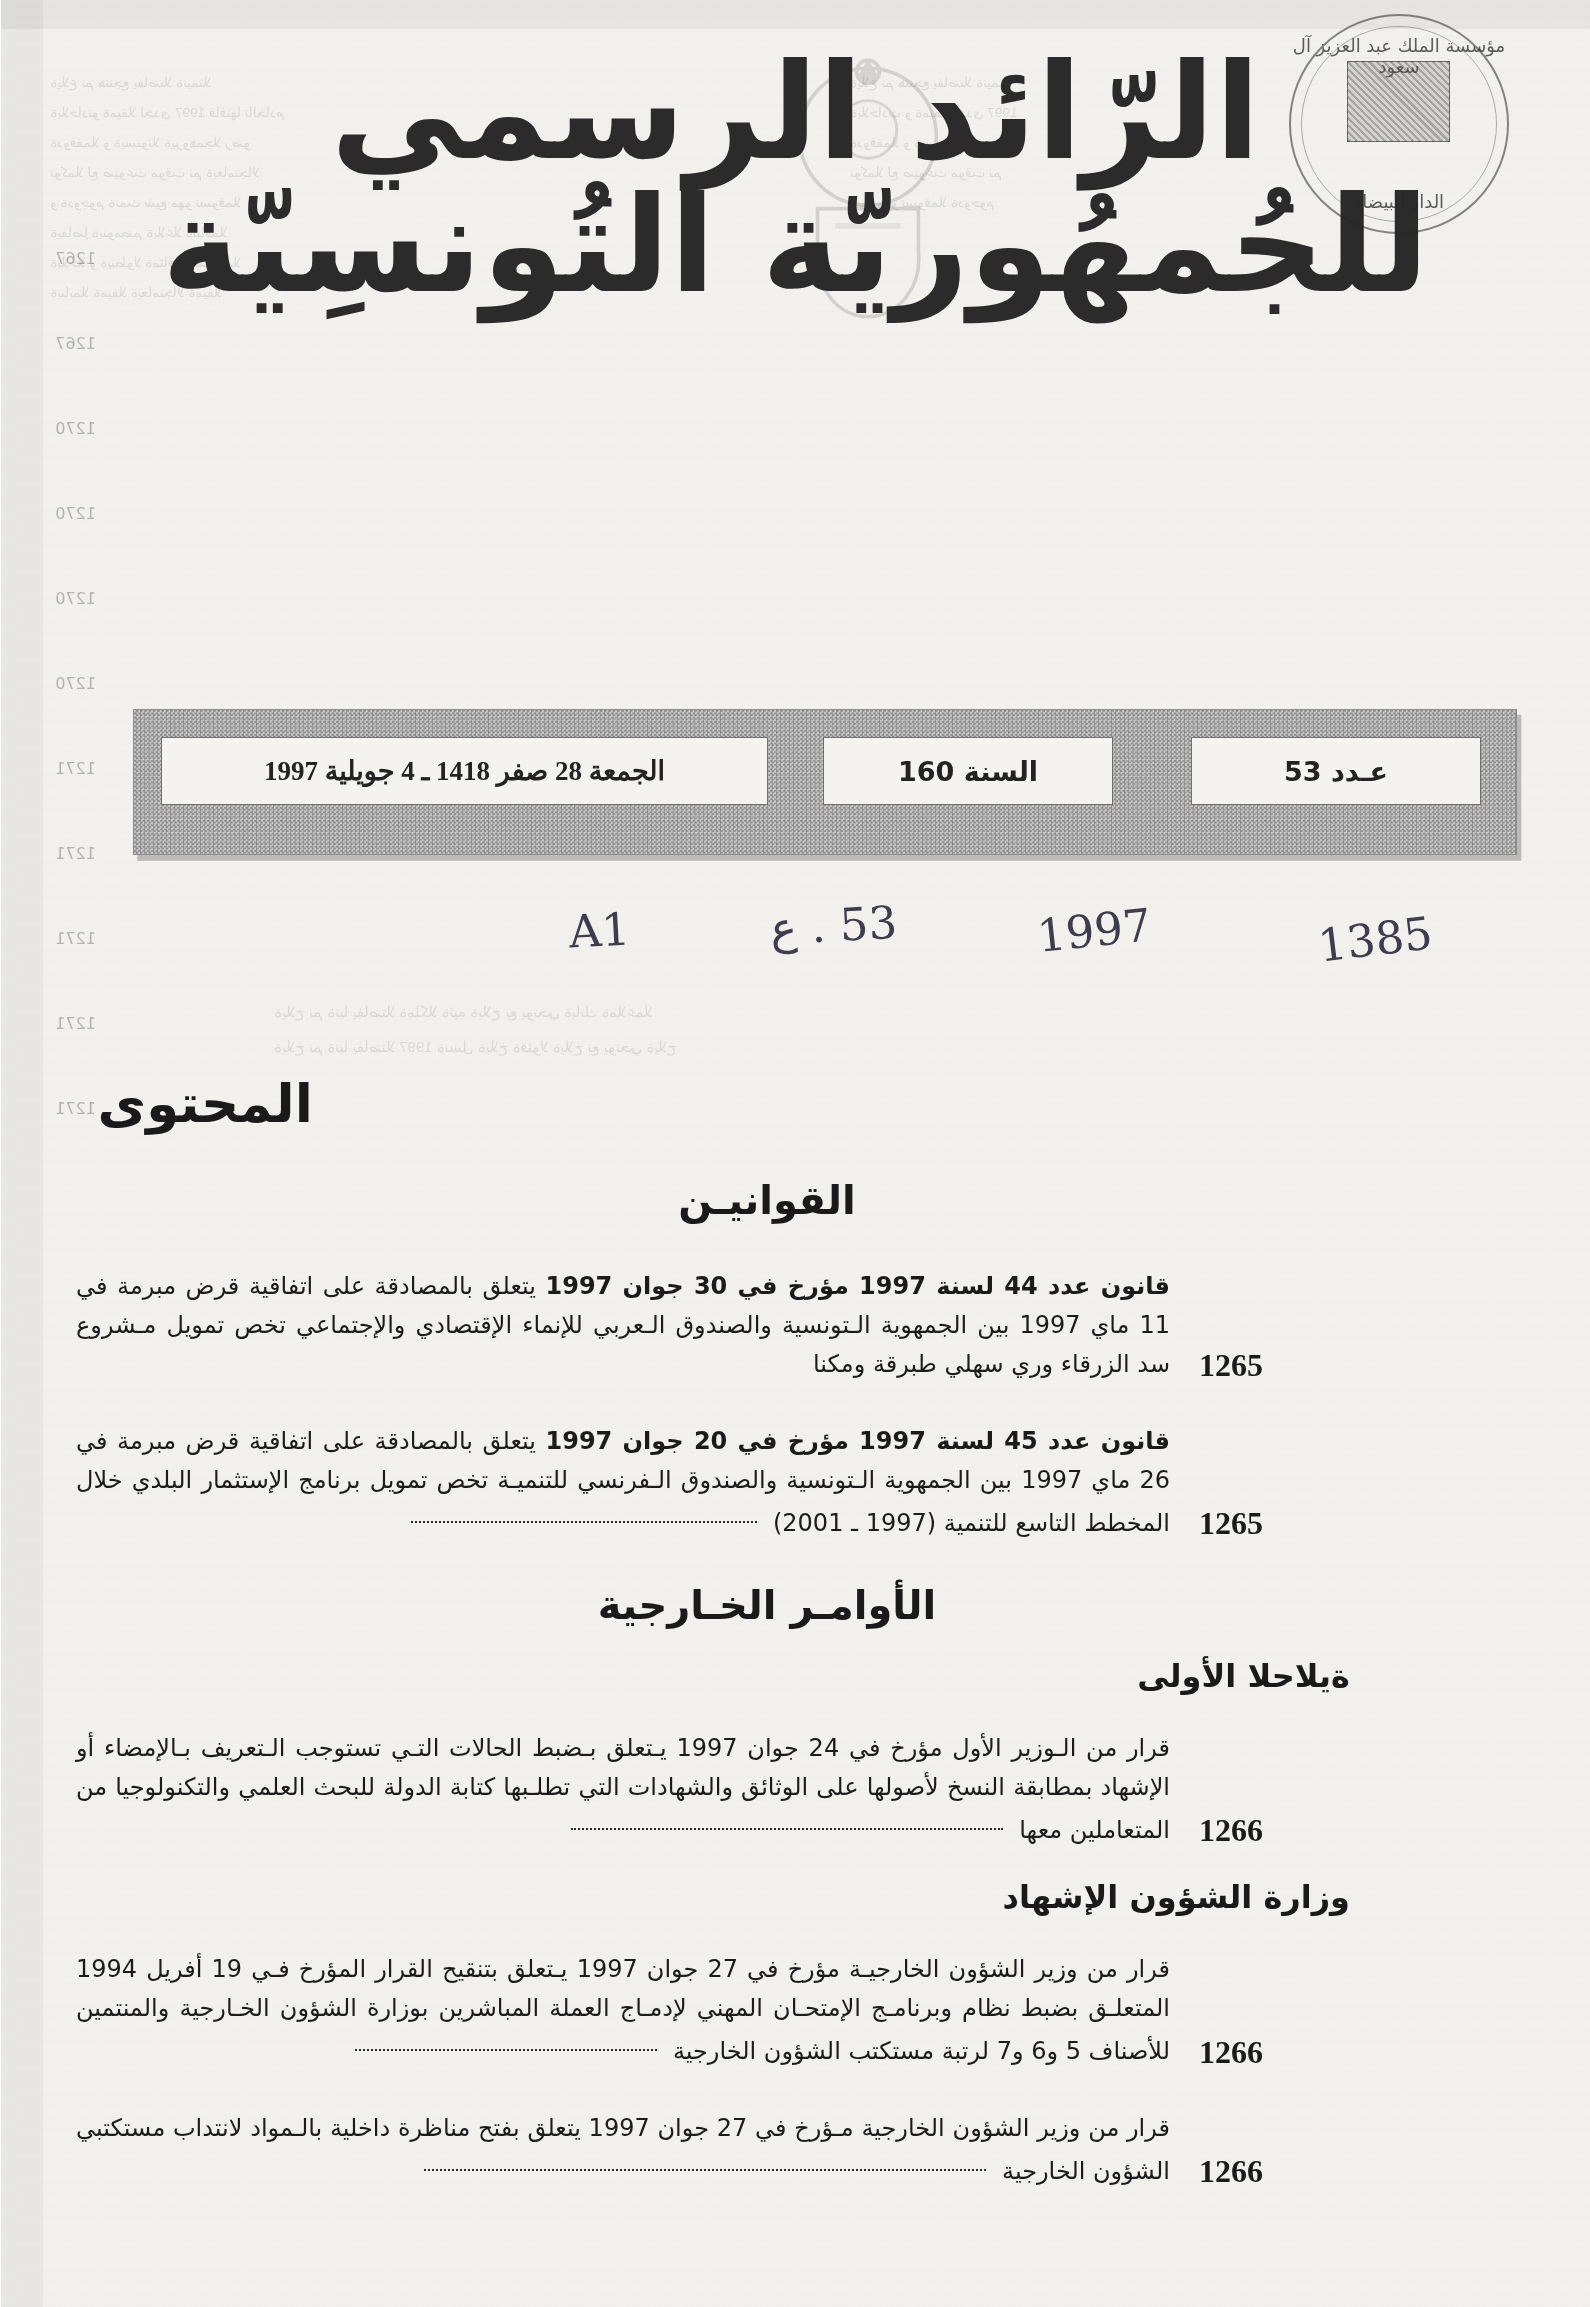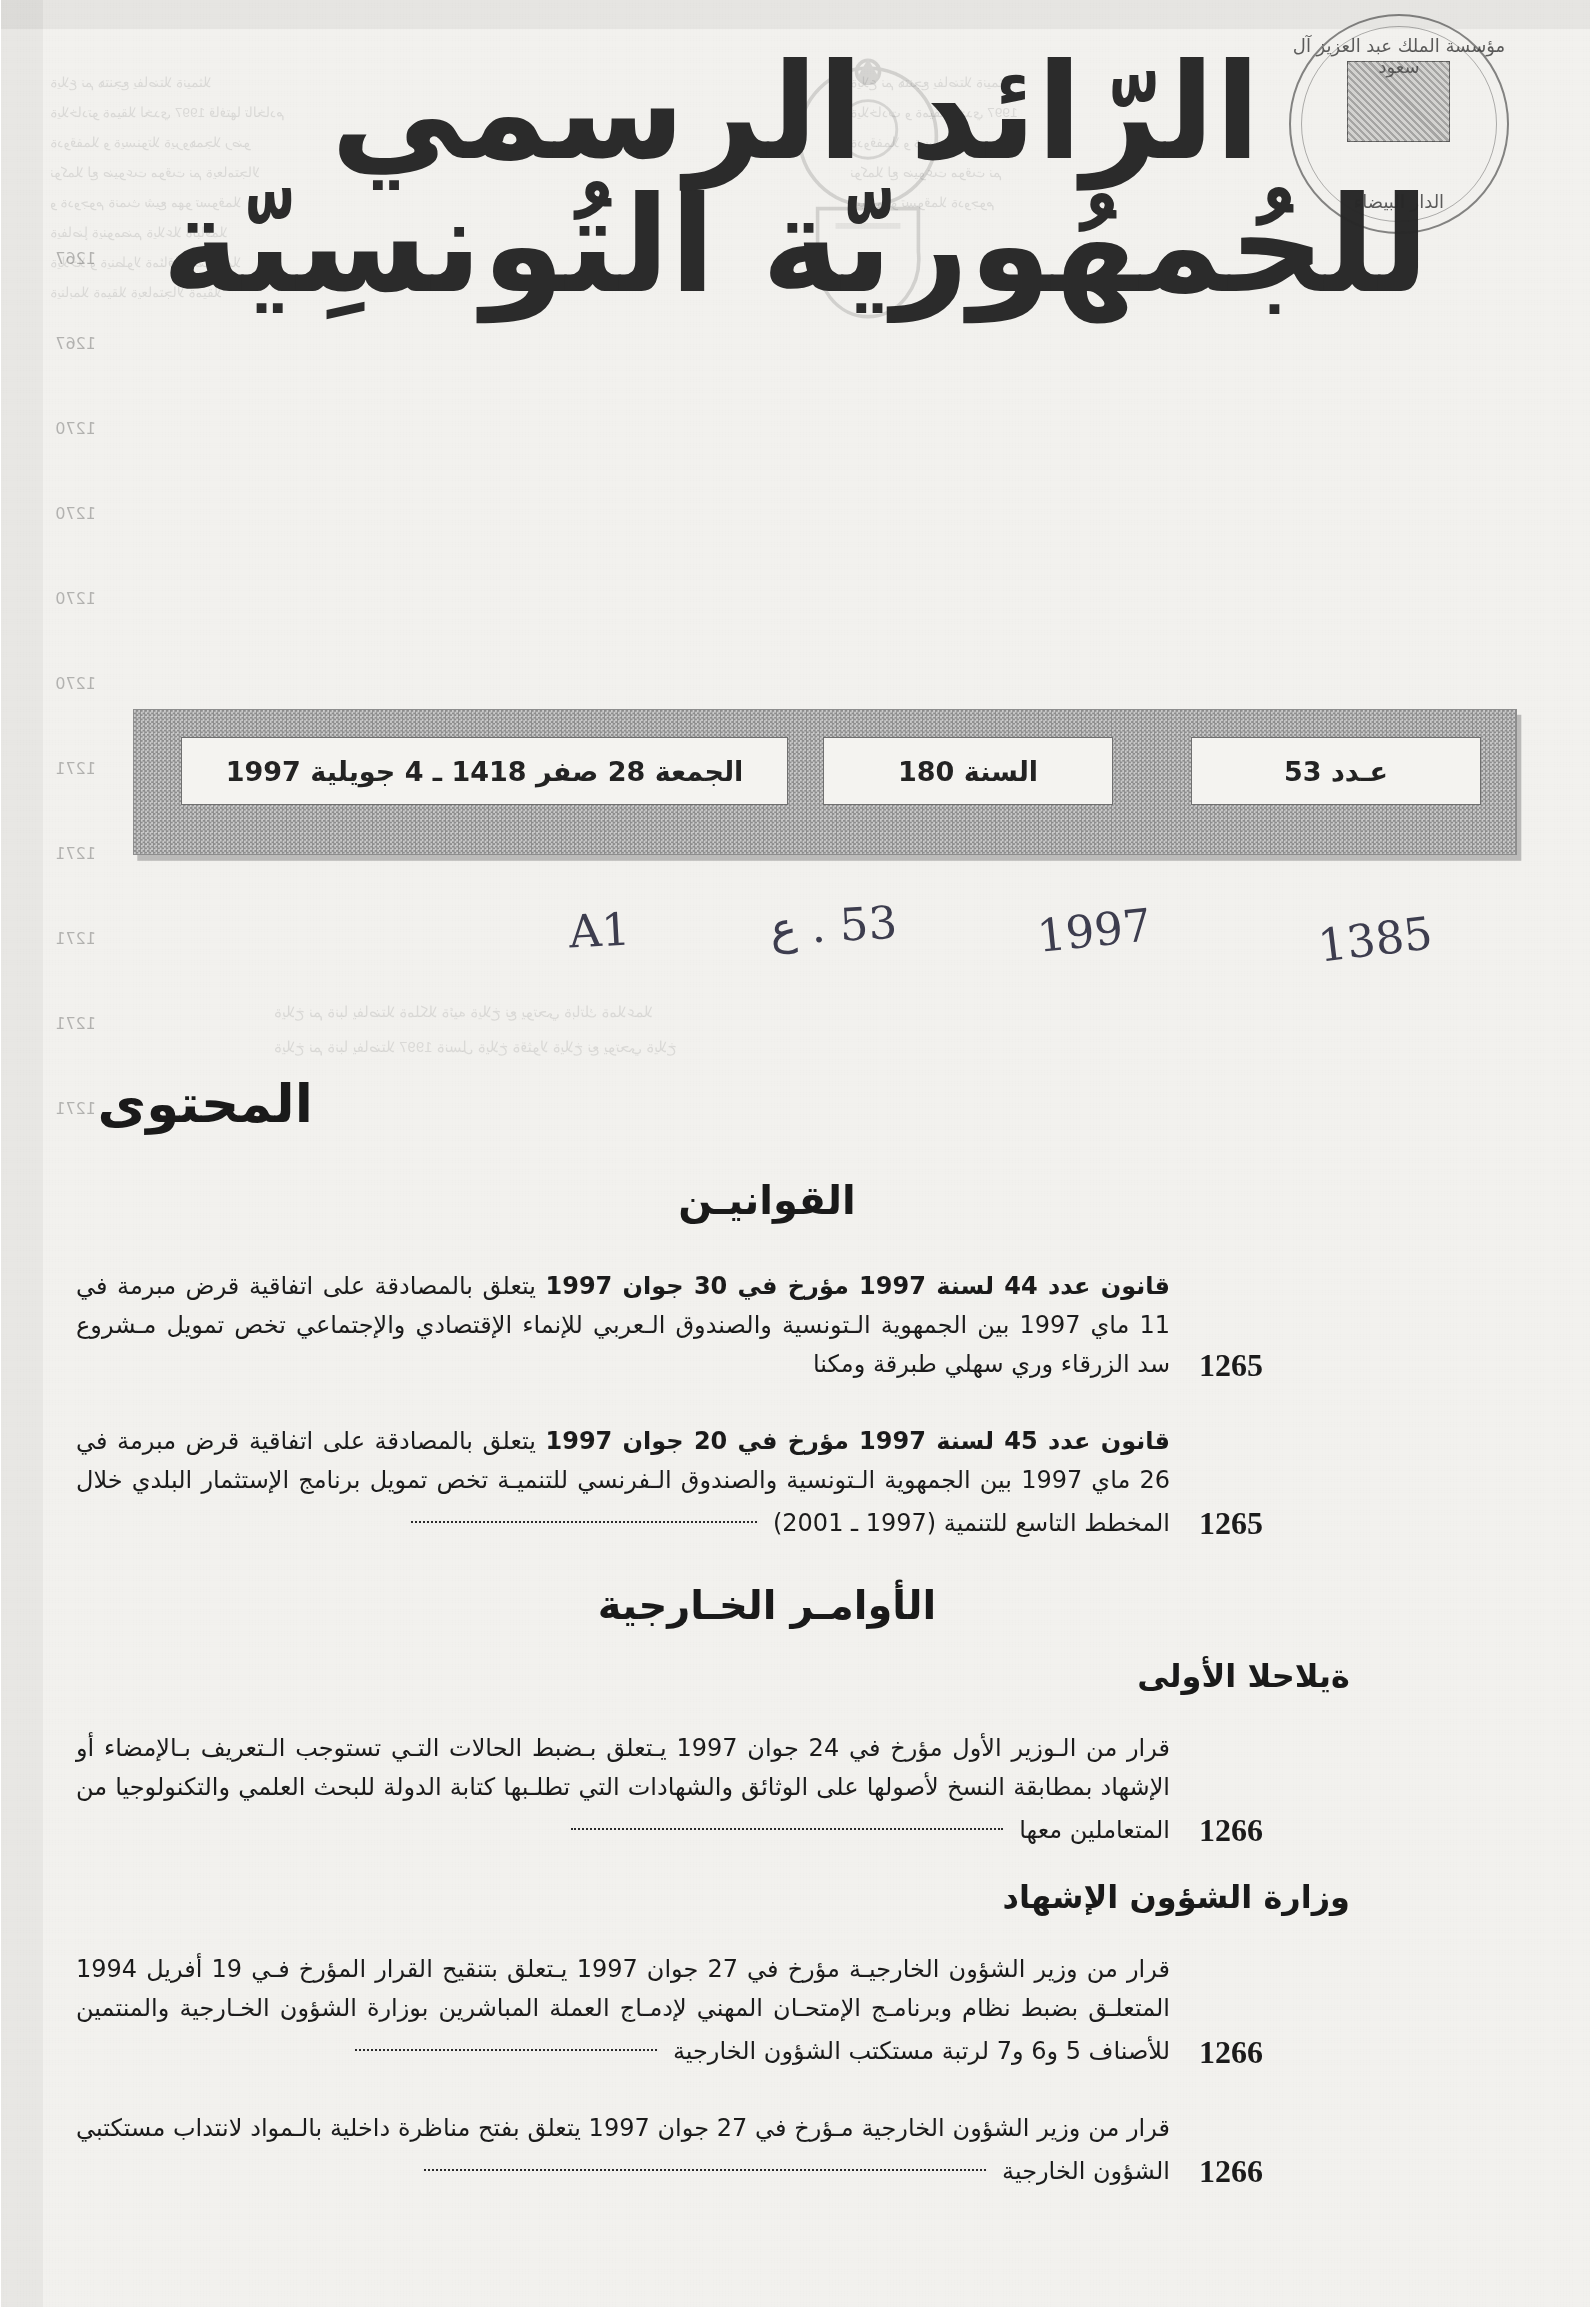--- a/index.html
+++ b/index.html
@@ -145,21 +145,21 @@
     align-items: center;
     justify-content: center;
     font-family: "DejaVu Sans", sans-serif;
     font-weight: bold;
     font-size: 27px;
     color: #232323;
     white-space: nowrap;
   }
   .cell-issue { right: 35px; width: 288px; }
   .cell-year  { right: 403px; width: 288px; }
-  .cell-date  { right: 728px; width: 605px; }
+  .cell-date  { right: 748px; width: 605px; font-family: Liberation Serif, serif; }
 
   
   .hand {
     position: absolute;
     font-family: "DejaVu Serif", serif;
     color: #3d3d4e;
     font-size: 45px;
     transform: rotate(-3deg);
     white-space: nowrap;
   }
@@ -287,21 +287,21 @@
 
     <div class="stamp">
       <div class="stamp-text-top">مؤسسة الملك عبد العزيز آل سعود</div>
       <div class="stamp-inner-box"></div>
       <div class="stamp-text-bottom">الدار البيضاء</div>
     </div>
   </div>
 
   <div class="band">
     <div class="band-cell cell-issue">عـدد 53</div>
-    <div class="band-cell cell-year">السنة 180</div>
+    <div class="band-cell cell-year">السنة 160</div>
     <div class="band-cell cell-date">الجمعة 28 صفر 1418 ـ 4 جويلية 1997</div>
   </div>
 
   <div class="hand hw1">A1</div>
   <div class="hand hw2">53 . ع</div>
   <div class="hand hw3">1997</div>
   <div class="hand hw4">1385</div>
 
   <div class="contents">
     <div class="contents-title">المحتوى</div>

